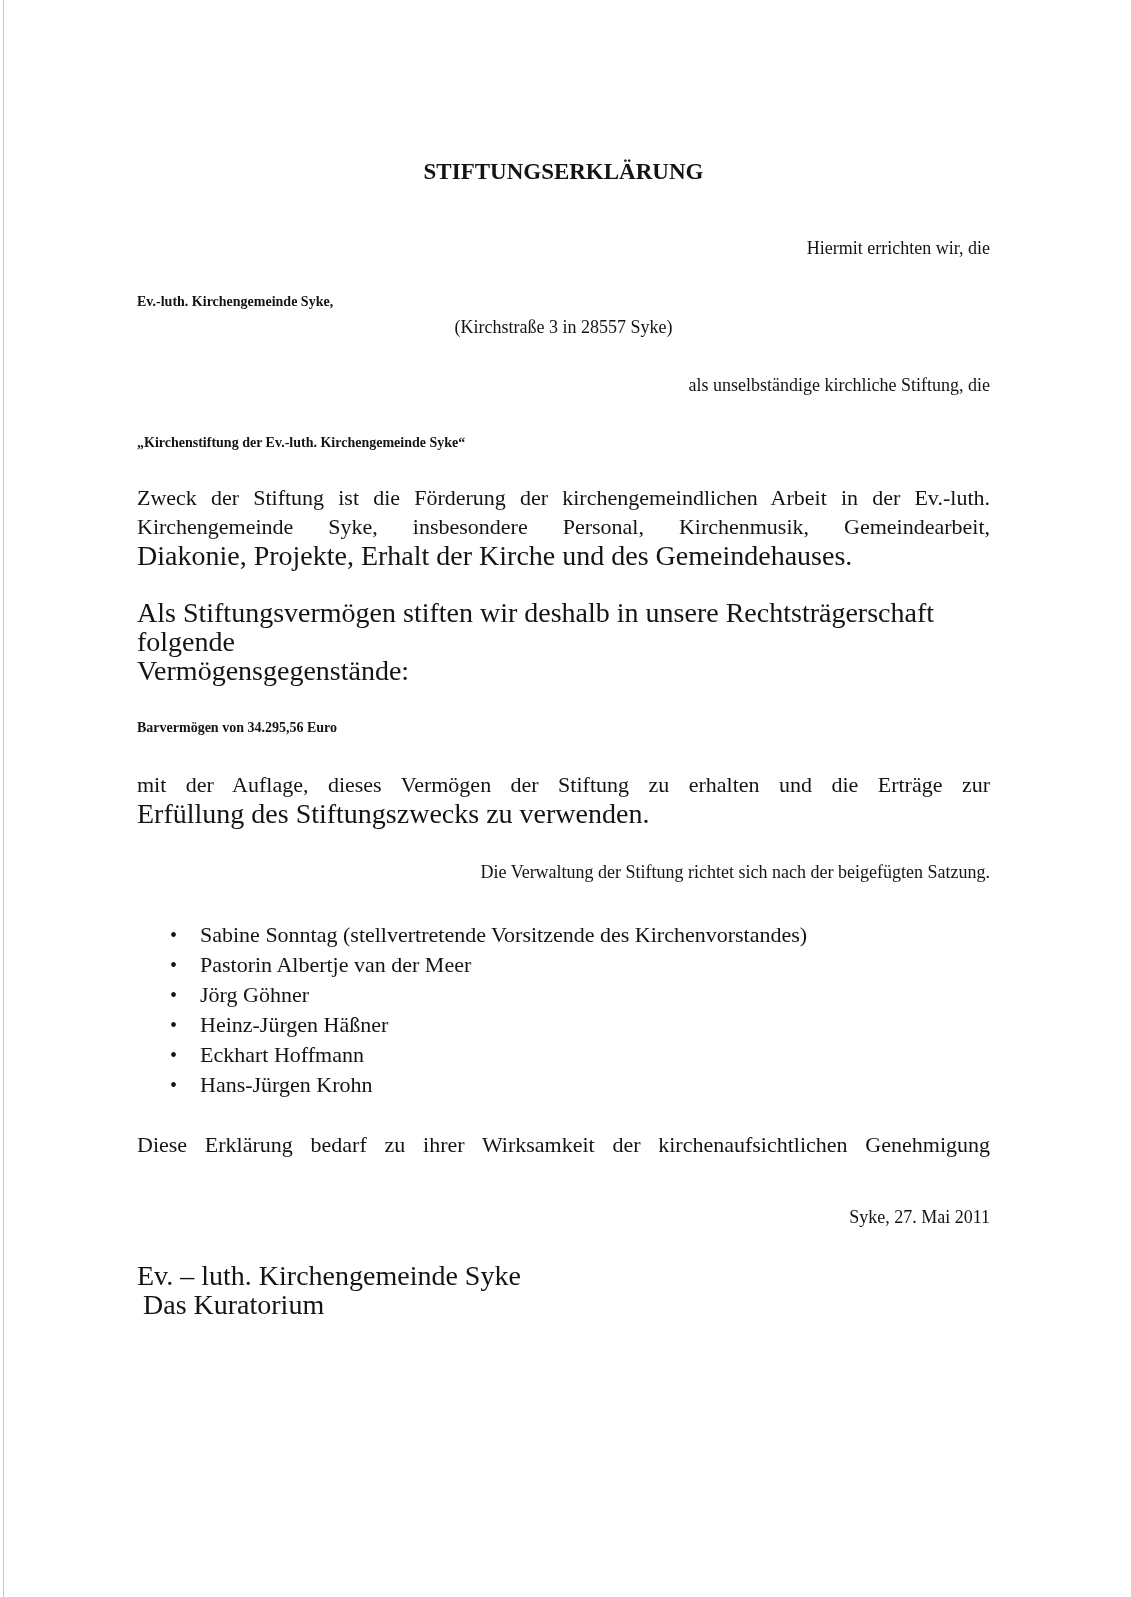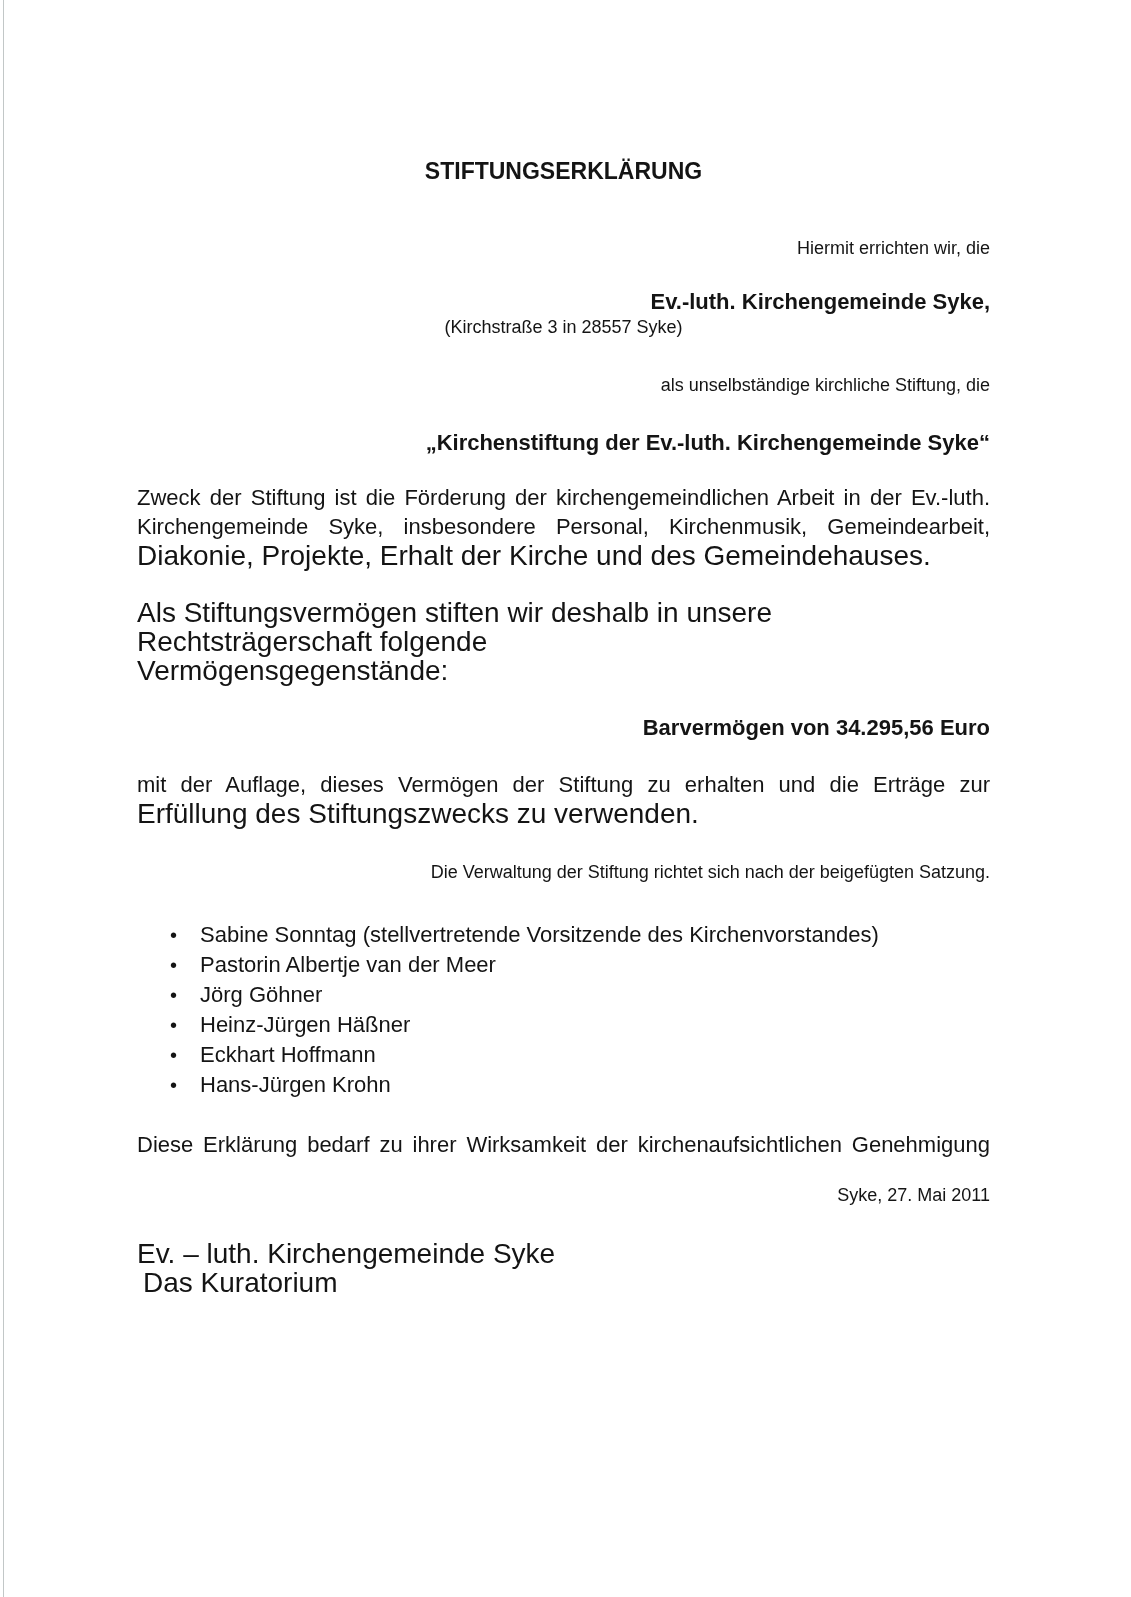--- a/index.html
+++ b/index.html
@@ -6,21 +6,21 @@
     margin: 0;
     padding: 0;
     background: #ffffff;
   }
   .page {
     position: relative;
     width: 1131px;
     height: 1597px;
     background: #ffffff;
     overflow: hidden;
-    font-family: Liberation Sans, sans-serif;
+    font-family: Liberation Serif, serif;
     color: #141414;
   }
   
   .page-edge {
     position: absolute;
     left: 3px;
     top: 0;
     width: 1px;
     height: 100%;
     background: #c2c7c7;
@@ -32,23 +32,23 @@
     width: 853px;
   }
   .doc-title {
     font-size: 23px;
     font-weight: bold;
     text-align: center;
     line-height: 29px;
     margin: 0;
   }
   .center-bold {
-    font-size: 22px;
+    font-size: 14px;
     font-weight: bold;
-    text-align: right;
+    text-align: left;
     line-height: 29px;
   }
   .center-sub {
     font-size: 18px;
     text-align: center;
     line-height: 23px;
   }
   .para {
     font-size: 18px;
     line-height: 29px;
@@ -70,21 +70,21 @@
   .m-als            { margin-top: 32px; }
   .m-kirchenstiftung{ margin-top: 28px; }
   .m-zweck          { margin-top: 26px; }
   .m-alsstiftung    { margin-top: 28px; }
   .m-barvermoegen   { margin-top: 28px; }
   .m-mit            { margin-top: 28px; }
   .m-verwaltung     { margin-top: 30px; }
   .m-wir            { margin-top: 24px; }
   .m-bullets        { margin-top: 33px; }
   .m-diese          { margin-top: 30px; }
-  .m-syke           { margin-top: 22px; }
+  .m-syke           { margin-top: 44px; }
   .m-closing        { margin-top: 29px; }
   .bullet-list {
     font-size: 22px;
   }
   .bullet-row {
     display: flex;
     align-items: baseline;
     line-height: 30px;
   }
   .bullet-glyph {

